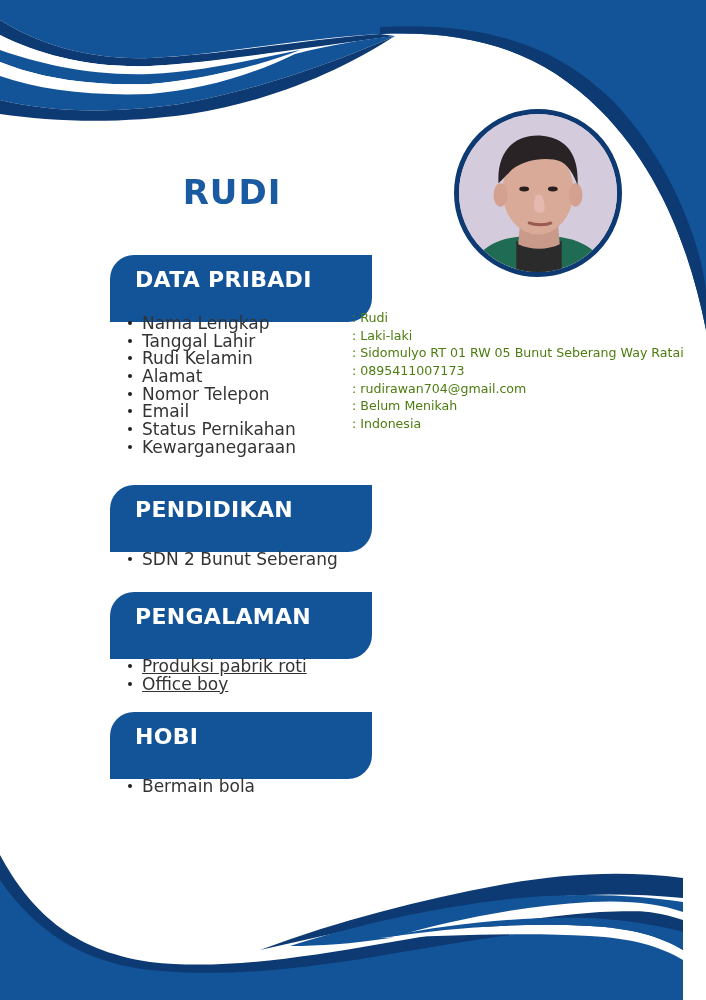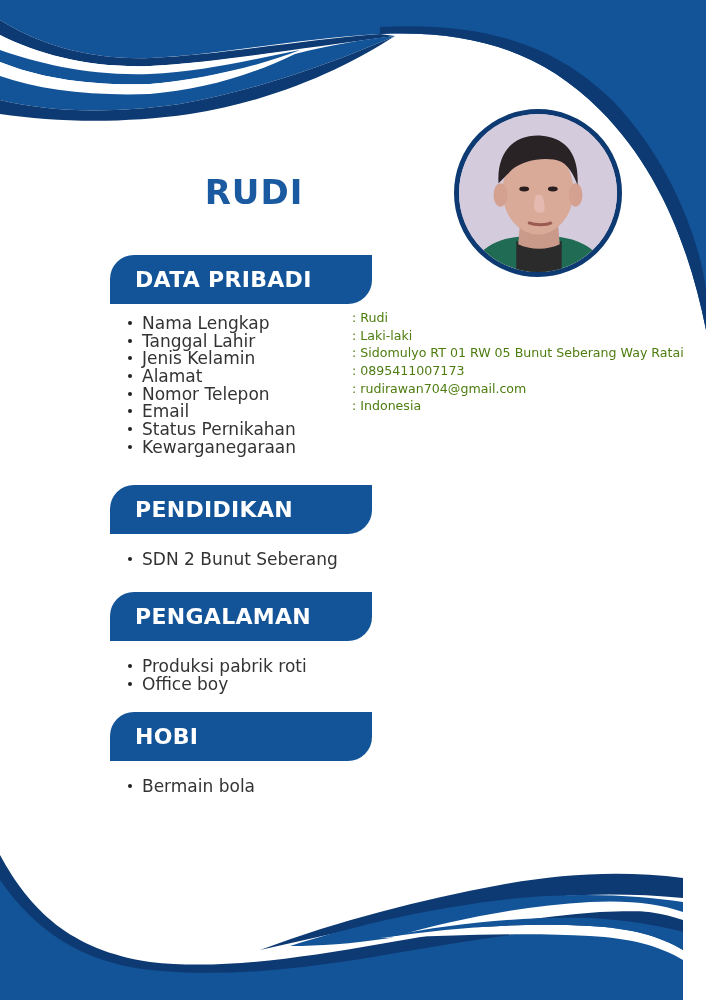--- a/index.html
+++ b/index.html
@@ -4,38 +4,38 @@
   <style>
     * { margin: 0; padding: 0; box-sizing: border-box; }
     html, body { width: 706px; height: 1000px; background: #ffffff; overflow: hidden; }
     body { position: relative; font-family: "Liberation Sans", "DejaVu Sans", sans-serif; color: #2b2b2b; }
 
     .deco { position: absolute; left: 0; pointer-events: none; }
     .deco-top { top: 0; width: 706px; height: 340px; }
     .deco-bottom { bottom: 0; width: 706px; height: 160px; }
 
     .name-title {
-      position: absolute; left: 174px; top: 172px; width: 160px;
+      position: absolute; left: 152px; top: 172px; width: 160px;
       text-align: center;
       font-family: "DejaVu Sans", sans-serif;
       font-weight: bold; font-size: 34px; letter-spacing: 1px;
       color: #1a5aa0;
     }
 
     .photo {
       position: absolute; left: 454px; top: 109px;
       width: 168px; height: 168px; border-radius: 50%;
       border: 5px solid #0d3a72;
       overflow: hidden;
       background: #cfc6d8;
     }
     .photo svg { width: 100%; height: 100%; display: block; }
 
     .section-head {
-      position: absolute; left: 110px; width: 262px; height: 49px;
+      position: absolute; left: 110px; width: 262px; height: 67px;
       background: #135499;
       border-radius: 24px 0 24px 0;
       color: #ffffff;
       font-family: "DejaVu Sans", sans-serif;
       font-weight: bold; font-size: 22px;
       padding-left: 25px; line-height: 49px;
       letter-spacing: 0.3px;
     }
 
     .bullets {
@@ -123,44 +123,45 @@
 
     <path d="M70,110 C78,113 88,113 94,110" stroke="#9a5a52" stroke-width="3" fill="none"></path>
   </svg>
 </div>
 
 <div class="section-head" style="top:255px;">DATA PRIBADI</div>
 
 <ul class="bullets" style="top:315px;">
   <li><span class="dot"></span><span>Nama Lengkap</span></li>
   <li><span class="dot"></span><span>Tanggal Lahir</span></li>
-  <li><span class="dot"></span><span>Jenis Kelamin</span></li>
+  <li><span class="dot"></span><span>Rudi Kelamin</span></li>
   <li><span class="dot"></span><span>Alamat</span></li>
   <li><span class="dot"></span><span>Nomor Telepon</span></li>
   <li><span class="dot"></span><span>Email</span></li>
   <li><span class="dot"></span><span>Status Pernikahan</span></li>
   <li><span class="dot"></span><span>Kewarganegaraan</span></li>
 </ul>
 
 <ul class="values">
   <li>: Rudi</li>
   <li>: Laki-laki</li>
   <li>: Sidomulyo RT 01 RW 05 Bunut Seberang Way Ratai</li>
   <li>: 0895411007173</li>
   <li>: rudirawan704@gmail.com</li>
+  <li>: Belum Menikah</li>
   <li>: Indonesia</li>
 </ul>
 
 <div class="section-head" style="top:485px;">PENDIDIKAN</div>
 <ul class="bullets" style="top:551px;">
   <li><span class="dot"></span><span>SDN 2 Bunut Seberang</span></li>
 </ul>
 
 <div class="section-head" style="top:592px;">PENGALAMAN</div>
-<ul class="bullets" style="top:658px;">
+<ul class="bullets" style="top:658px;text-decoration:underline;">
   <li><span class="dot"></span><span>Produksi pabrik roti</span></li>
   <li><span class="dot"></span><span>Office boy</span></li>
 </ul>
 
 <div class="section-head" style="top:712px;">HOBI</div>
 <ul class="bullets" style="top:778px;">
   <li><span class="dot"></span><span>Bermain bola</span></li>
 </ul>
 
 </body></html>

